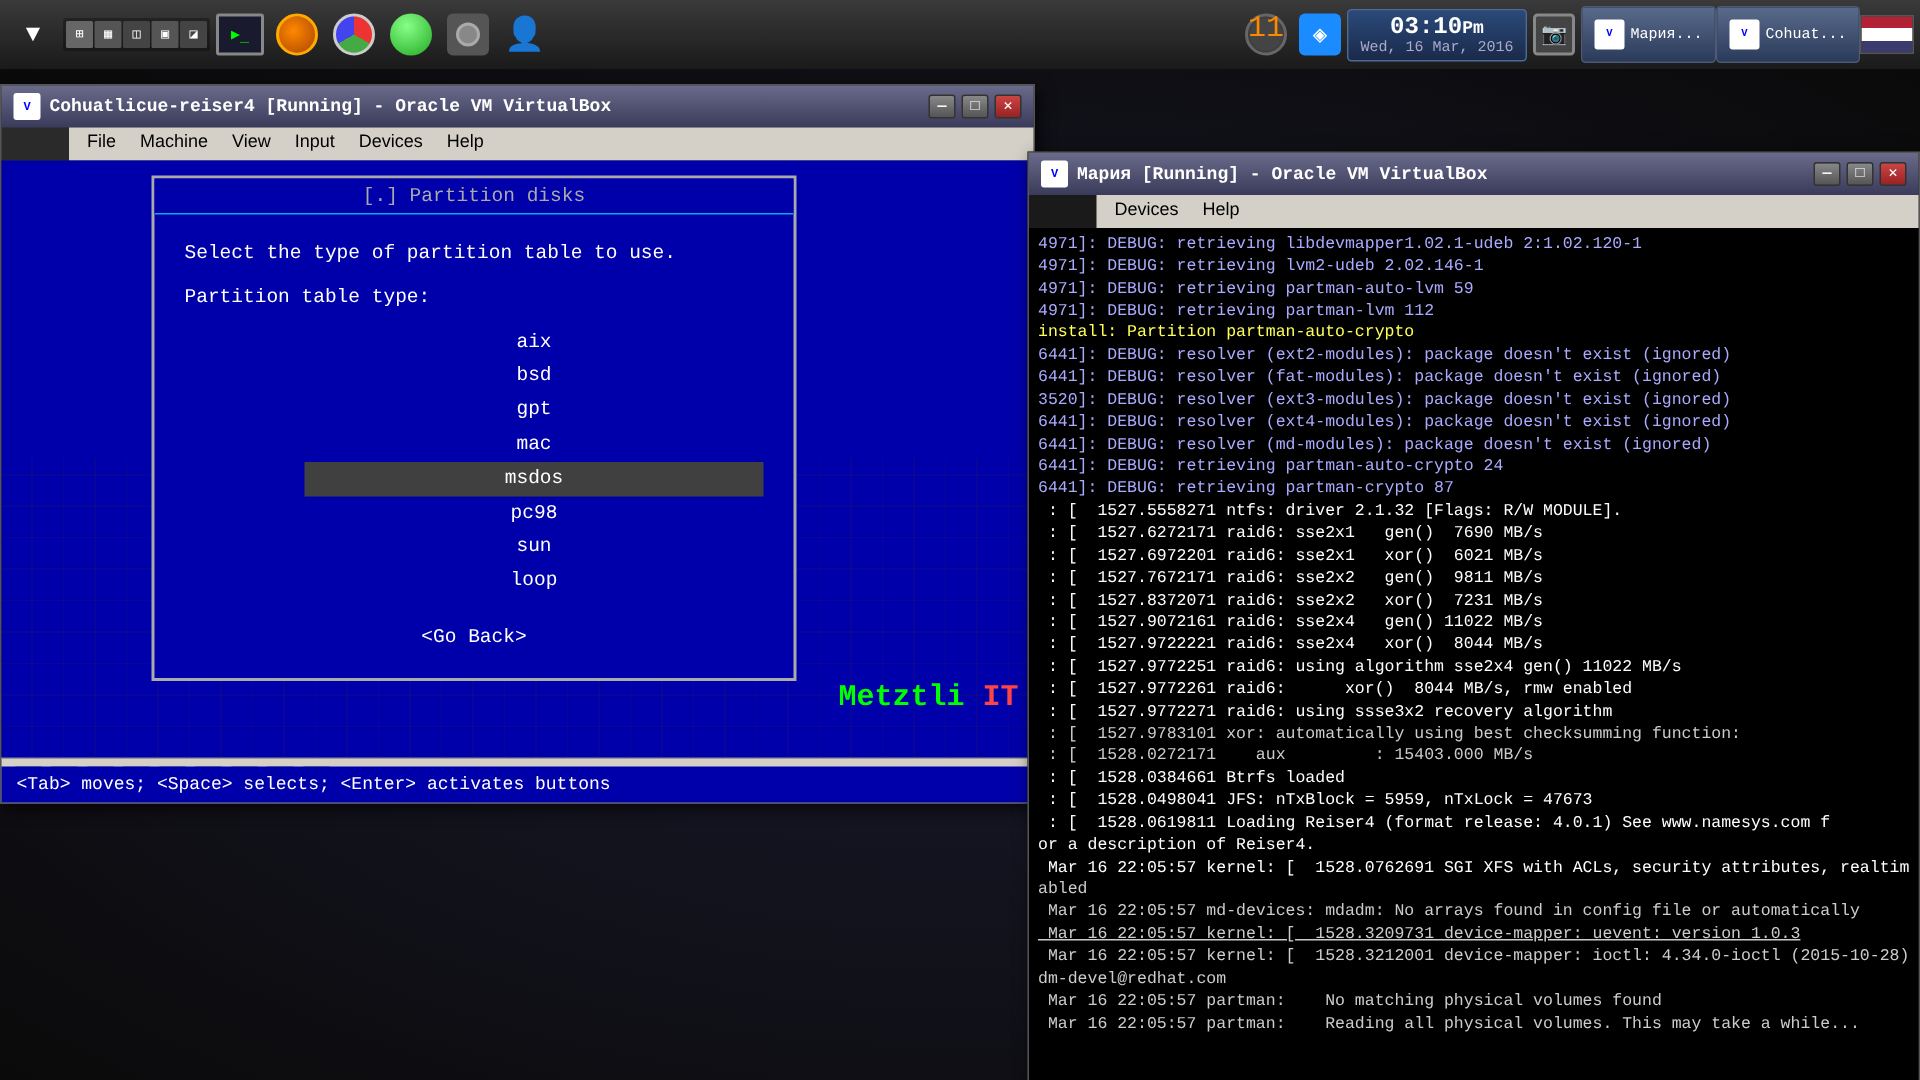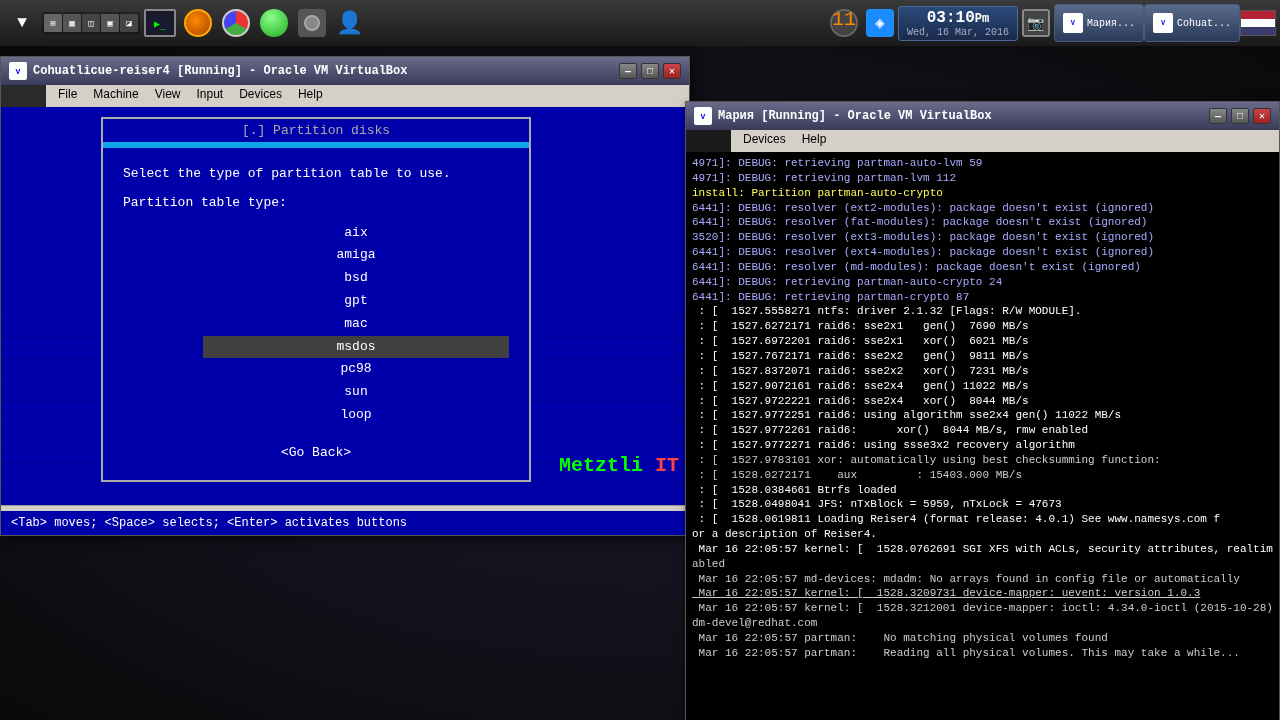--- a/index.html
+++ b/index.html
@@ -146,21 +146,21 @@
     .partition-dialog {
       position: absolute;
       top: 10px;
       left: 100px;
       width: 430px;
       background: #0000aa;
       border: 2px solid #aaa;
     }
     .dialog-titlebar {
       background: #0000aa;
-      border-bottom: 6px solid #0ea5e9;
+      border-bottom: 1px solid #0ea5e9;
       text-align: center;
       padding: 4px;
       color: #aaaaaa;
       font-size: 13px;
     }
     .dialog-body {
       padding: 16px 20px;
       color: #ffffff;
       font-size: 13px;
       line-height: 1.6;
@@ -469,21 +469,20 @@
 
       <div class="partition-dialog">
         <div class="dialog-titlebar">
           <span>[.] Partition disks</span>
         </div>
         <div class="dialog-body">
           <div class="dialog-label">Select the type of partition table to use.</div>
           <div class="dialog-label">Partition table type:</div>
           <div class="partition-list">
             <div class="partition-item">aix</div>
-            <div class="partition-item">amiga</div>
             <div class="partition-item">bsd</div>
             <div class="partition-item">gpt</div>
             <div class="partition-item">mac</div>
             <div class="partition-item selected">msdos</div>
             <div class="partition-item">pc98</div>
             <div class="partition-item">sun</div>
             <div class="partition-item">loop</div>
           </div>
           <div class="go-back">&lt;Go Back&gt;</div>
         </div>
@@ -524,20 +523,22 @@
         <div class="titlebar-btn close">✕</div>
       </div>
     </div>
 
     <div class="menubar">
       <span class="menu-item">Devices</span>
       <span class="menu-item">Help</span>
     </div>
 
     <div class="terminal-screen" id="terminal-screen">
+    <div class="terminal-line" style="color: rgb(170, 170, 255);">4971]: DEBUG: retrieving libdevmapper1.02.1-udeb 2:1.02.120-1</div>
+        <div class="terminal-line" style="color: rgb(170, 170, 255);">4971]: DEBUG: retrieving lvm2-udeb 2.02.146-1</div>
         <div class="terminal-line" style="color: rgb(170, 170, 255);">4971]: DEBUG: retrieving partman-auto-lvm 59</div>
         <div class="terminal-line" style="color: rgb(170, 170, 255);">4971]: DEBUG: retrieving partman-lvm 112</div>
         <div class="terminal-line" style="color: rgb(255, 255, 85);">install: Partition partman-auto-crypto</div>
         <div class="terminal-line" style="color: rgb(170, 170, 255);">6441]: DEBUG: resolver (ext2-modules): package doesn't exist (ignored)</div>
         <div class="terminal-line" style="color: rgb(170, 170, 255);">6441]: DEBUG: resolver (fat-modules): package doesn't exist (ignored)</div>
         <div class="terminal-line" style="color: rgb(170, 170, 255);">3520]: DEBUG: resolver (ext3-modules): package doesn't exist (ignored)</div>
         <div class="terminal-line" style="color: rgb(170, 170, 255);">6441]: DEBUG: resolver (ext4-modules): package doesn't exist (ignored)</div>
         <div class="terminal-line" style="color: rgb(170, 170, 255);">6441]: DEBUG: resolver (md-modules): package doesn't exist (ignored)</div>
         <div class="terminal-line" style="color: rgb(170, 170, 255);">6441]: DEBUG: retrieving partman-auto-crypto 24</div>
         <div class="terminal-line" style="color: rgb(170, 170, 255);">6441]: DEBUG: retrieving partman-crypto 87</div>

